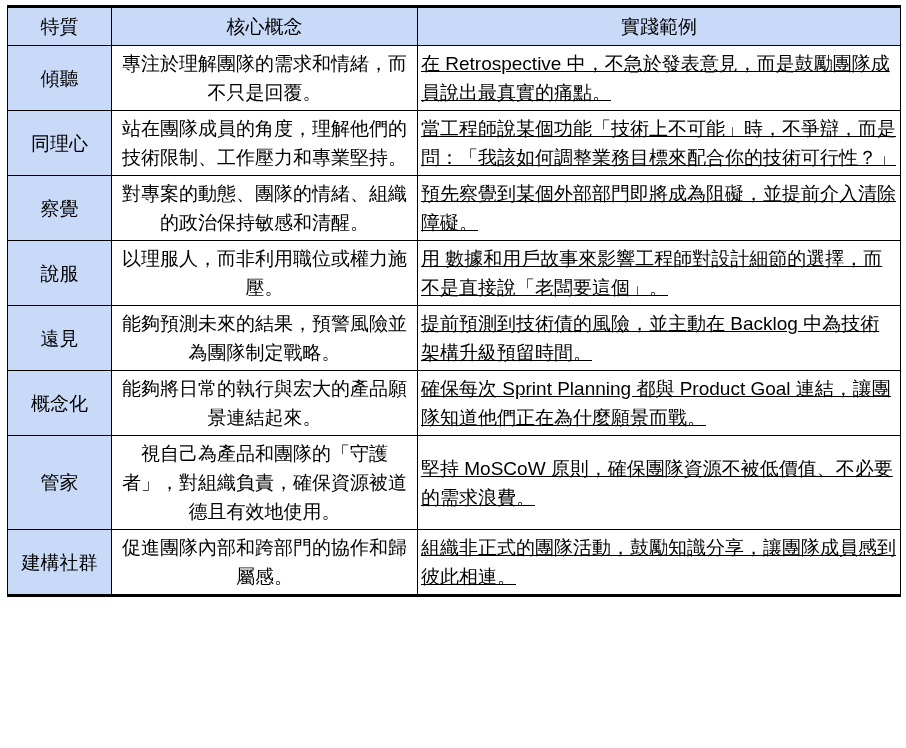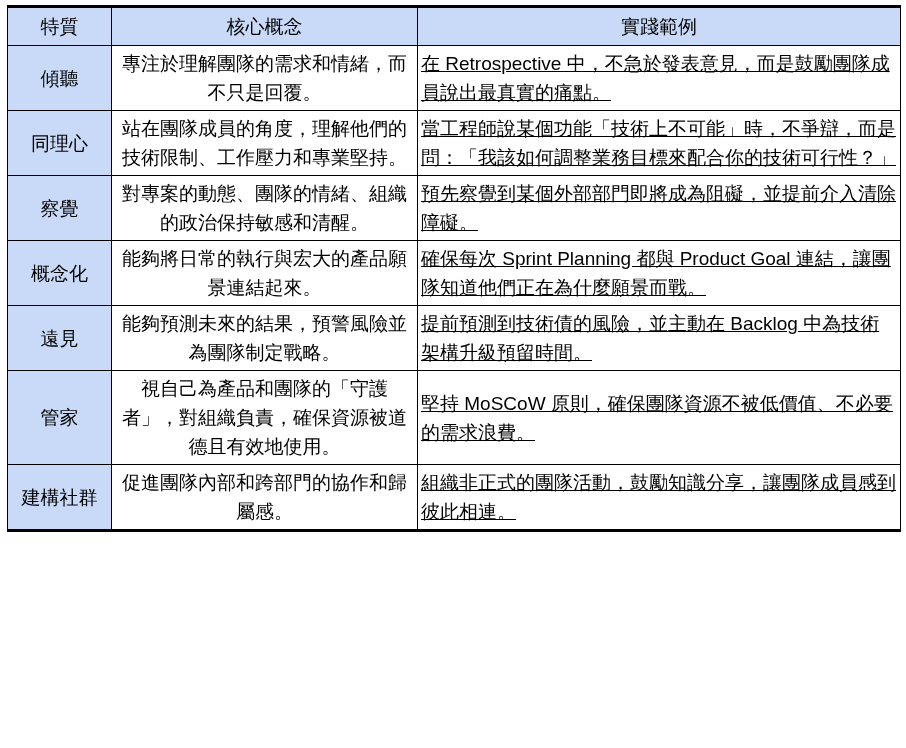--- a/index.html
+++ b/index.html
@@ -86,31 +86,36 @@
     <td class="example">當工程師說某個功能「技術上不可能」時，不爭辯，而是問：「我該如何調整業務目標來配合你的技術可行性？」</td>
   </tr>
 
 
   <tr>
     <td class="trait">察覺</td>
     <td class="concept">對專案的動態、團隊的情緒、組織的政治保持敏感和清醒。</td>
     <td class="example">預先察覺到某個外部部門即將成為阻礙，並提前介入清除障礙。</td>
   </tr>
 
-
   <tr>
-    <td class="trait">概念化</td>
-    <td class="concept">能夠將日常的執行與宏大的產品願景連結起來。</td>
-    <td class="example">確保每次 Sprint Planning 都與 Product Goal 連結，讓團隊知道他們正在為什麼願景而戰。</td>
+    <td class="trait">說服</td>
+    <td class="concept">以理服人，而非利用職位或權力施壓。</td>
+    <td class="example">用 數據和用戶故事來影響工程師對設計細節的選擇，而不是直接說「老闆要這個」。</td>
   </tr>
 
   <tr>
     <td class="trait">遠見</td>
     <td class="concept">能夠預測未來的結果，預警風險並為團隊制定戰略。</td>
     <td class="example">提前預測到技術債的風險，並主動在 Backlog 中為技術架構升級預留時間。</td>
+  </tr>
+
+  <tr>
+    <td class="trait">概念化</td>
+    <td class="concept">能夠將日常的執行與宏大的產品願景連結起來。</td>
+    <td class="example">確保每次 Sprint Planning 都與 Product Goal 連結，讓團隊知道他們正在為什麼願景而戰。</td>
   </tr>
 
   <tr>
     <td class="trait">管家</td>
     <td class="concept">視自己為產品和團隊的「守護者」，對組織負責，確保資源被道德且有效地使用。</td>
     <td class="example">堅持 MoSCoW 原則，確保團隊資源不被低價值、不必要的需求浪費。</td>
   </tr>
 
 
   <tr>

